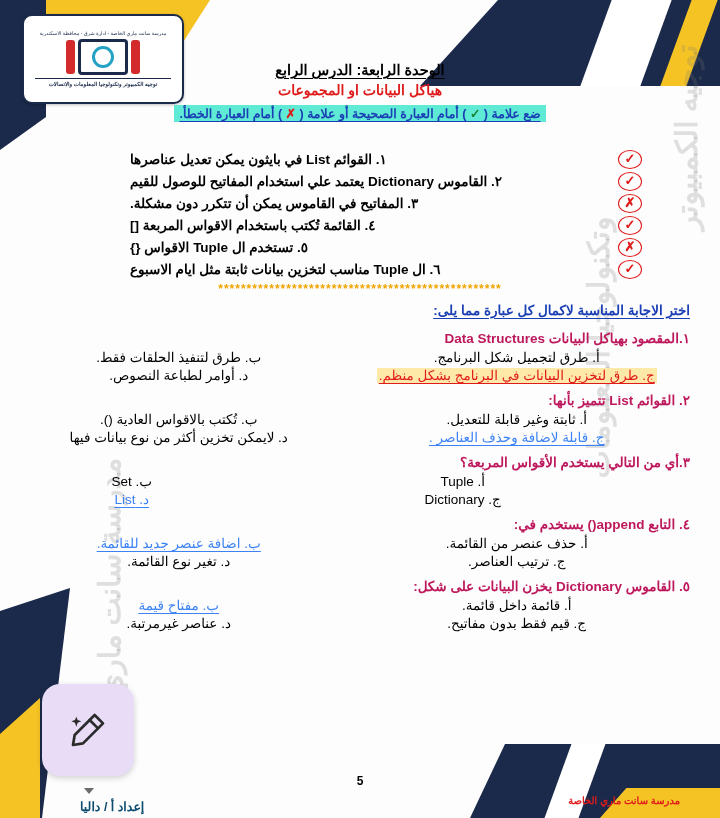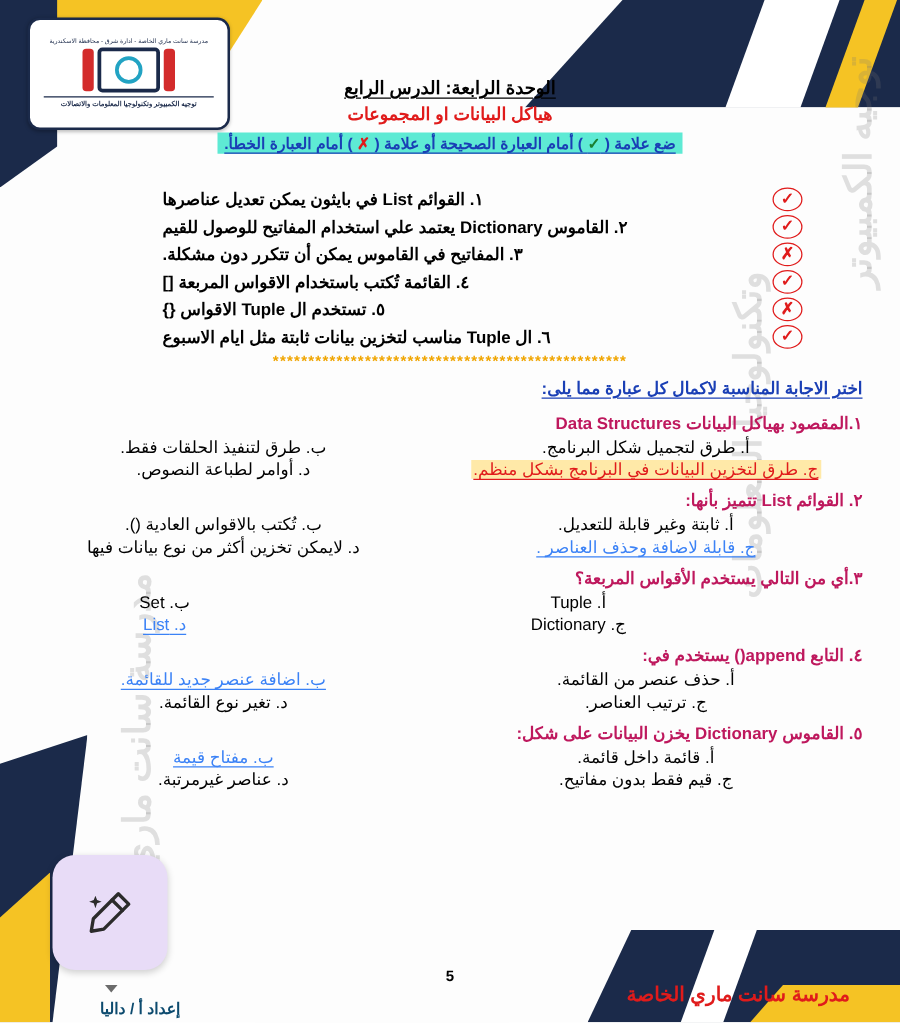--- a/index.html
+++ b/index.html
@@ -160,21 +160,21 @@
   .centered .opt.right{width:52%;padding-right:120px;}
   .centered .opt.left{width:48%;padding-right:100px;}
 
   
   .pagenum{
     position:absolute;bottom:30px;left:0;right:0;text-align:center;
     font-size:12px;font-weight:bold;color:#000;
   }
   .school{
     position:absolute;bottom:12px;right:40px;
-    font-size:16px;font-weight:bold;color:#e01b1b;direction:rtl;
+    font-size:10px;font-weight:bold;color:#e01b1b;direction:rtl;
   }
   .prep{
     position:absolute;bottom:4px;left:80px;
     font-size:12.5px;font-weight:bold;color:#0c4a6e;direction:rtl;
   }
 
   
   .fab{
     position:absolute;left:42px;bottom:42px;width:92px;height:92px;
     background:#e8dcf7;border-radius:18px;

